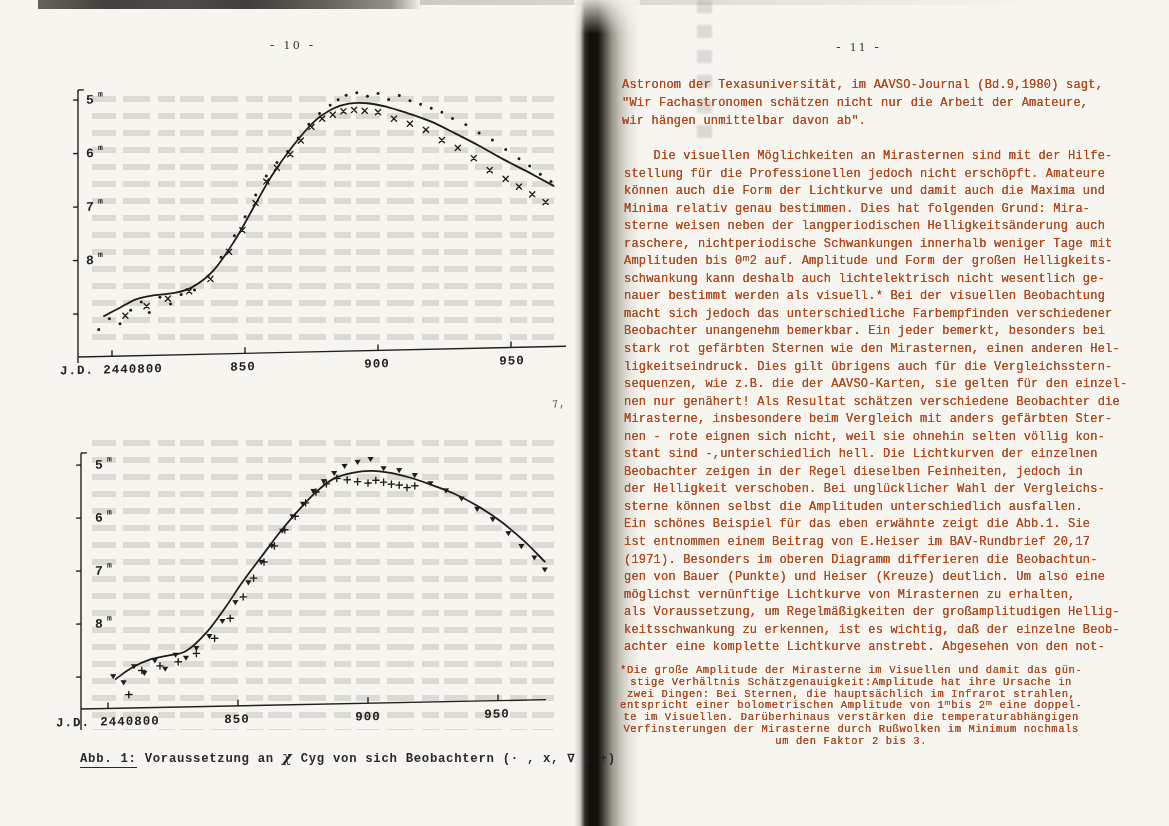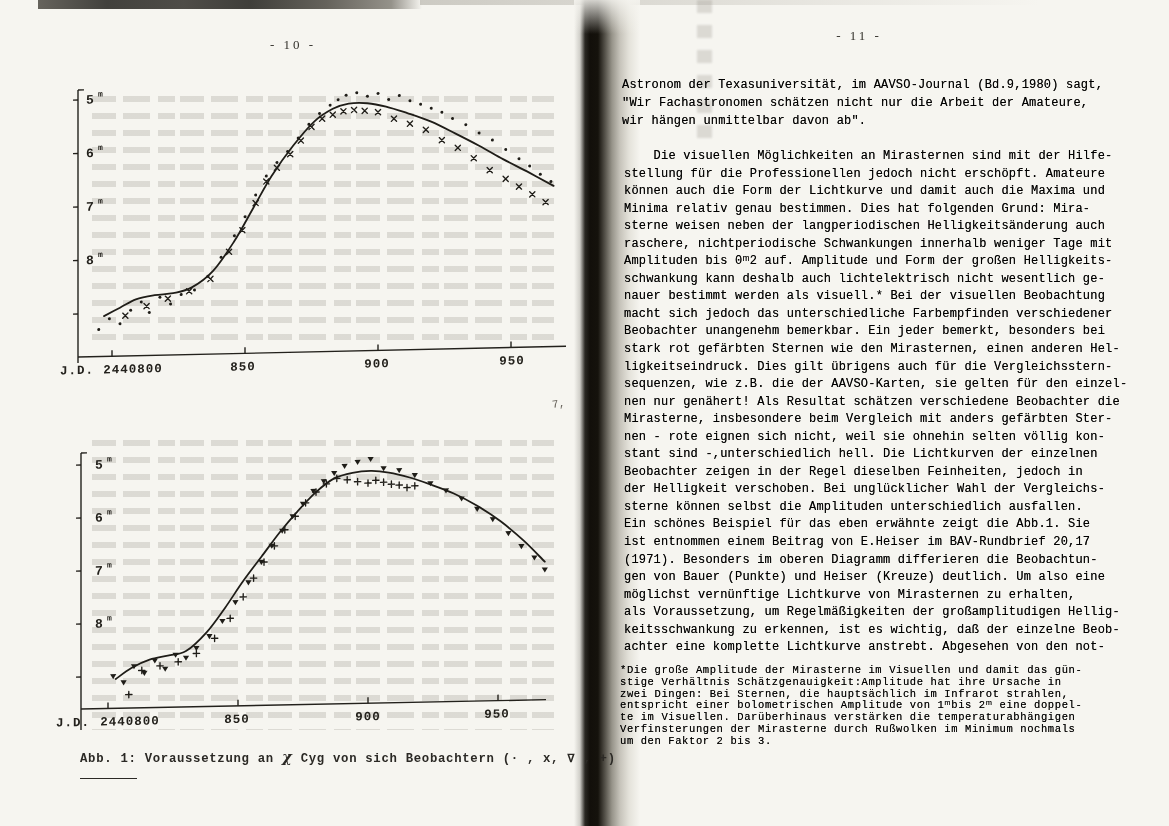--- a/index.html
+++ b/index.html
@@ -15,42 +15,42 @@
     background:linear-gradient(90deg,rgba(246,245,240,0) 0px,rgba(90,87,79,.25) 6px,#2a2823 11px,#120f0a 16px,#15120c 24px,#55524a 31px,#97948a 38px,#c6c3ba 46px,#e4e2da 55px,rgba(246,245,240,0) 66px);}
   .spine::after{content:"";position:absolute;left:0;top:0;width:100%;height:34px;
     background:linear-gradient(180deg,rgba(246,245,240,.85),rgba(246,245,240,0));}
   .bleed{position:absolute;opacity:.5;filter:blur(.7px);pointer-events:none;
     background:
       repeating-linear-gradient(90deg, transparent 0 24px, #f6f5f0 24px 31px, transparent 31px 58px, #f6f5f0 58px 66px, transparent 66px 83px, #f6f5f0 83px 88px),
       repeating-linear-gradient(180deg, transparent 0 10px, rgba(125,120,110,.42) 10px 16px, transparent 16px 17px);}
   .bleed-streak{position:absolute;left:697px;top:0;width:15px;height:150px;opacity:.55;filter:blur(1.1px);
     background:repeating-linear-gradient(180deg, rgba(135,131,122,.45) 0 13px, transparent 13px 25px);}
   
-  .tblock{position:absolute;color:#000000;white-space:pre;}
+  .tblock{position:absolute;color:#c2410c;white-space:pre;}
   .tline{text-shadow:0 0 .4px rgba(43,41,37,.75);}
   #block1{left:622px;top:76px;font-size:12px;letter-spacing:.2px;line-height:18px;}
   #block2{left:624px;top:148px;font-size:12px;letter-spacing:.2px;line-height:17.55px;}
-  #footnote{left:620px;top:665px;font-size:10.5px;letter-spacing:.6px;line-height:11.8px;}
+  #footnote{left:620px;top:665px;font-size:10.5px;letter-spacing:.6px;line-height:11.8px;text-align:center;}
   .page-header{position:absolute;font-family:Liberation Serif, serif;
     font-size:13px;letter-spacing:3px;color:#34322c;width:90px;text-align:center;white-space:pre;}
   #hdr-left{left:248px;top:37px;}
-  #hdr-right{left:814px;top:28px;}
+  #hdr-right{left:814px;top:39px;}
   .margin-mark{position:absolute;left:552px;top:398px;font-size:11px;color:#6b675f;transform:rotate(-8deg);}
   
   #charts-svg{position:absolute;left:0;top:0;}
   .ax{stroke:#23211c;stroke-width:1.4;}
   .curve{stroke:#1f1d18;stroke-width:1.8;fill:none;stroke-linecap:round;stroke-linejoin:round;}
   .sym-f{fill:#1f1d18;stroke:none;}
   .sym-s{fill:none;stroke:#1f1d18;stroke-width:1.35;stroke-linecap:round;}
   text.ylab{font:bold 13px "Liberation Mono",monospace;fill:#23211c;}
   text.ylab-m{font:bold 8px "Liberation Mono",monospace;fill:#23211c;}
   text.xlab{font:bold 12.5px "Liberation Mono",monospace;fill:#23211c;letter-spacing:1px;}
   #caption{position:absolute;left:80px;top:748px;font-size:12.3px;font-weight:bold;
     letter-spacing:.7px;color:#2b2925;white-space:pre;}
-  #caption .u{border-bottom:1.5px solid #2b2925;padding-bottom:12px;}
+  #caption .u{border-bottom:1.5px solid #2b2925;padding-bottom:1px;}
   #caption .chi{font-family:"DejaVu Serif",serif;font-style:italic;font-size:15px;}
 </style>
 </head>
 <body>
 
 <div id="shot">
 
   <div class="top-band"></div>
   <div class="top-band-light"></div>
   <div class="spine"></div>

